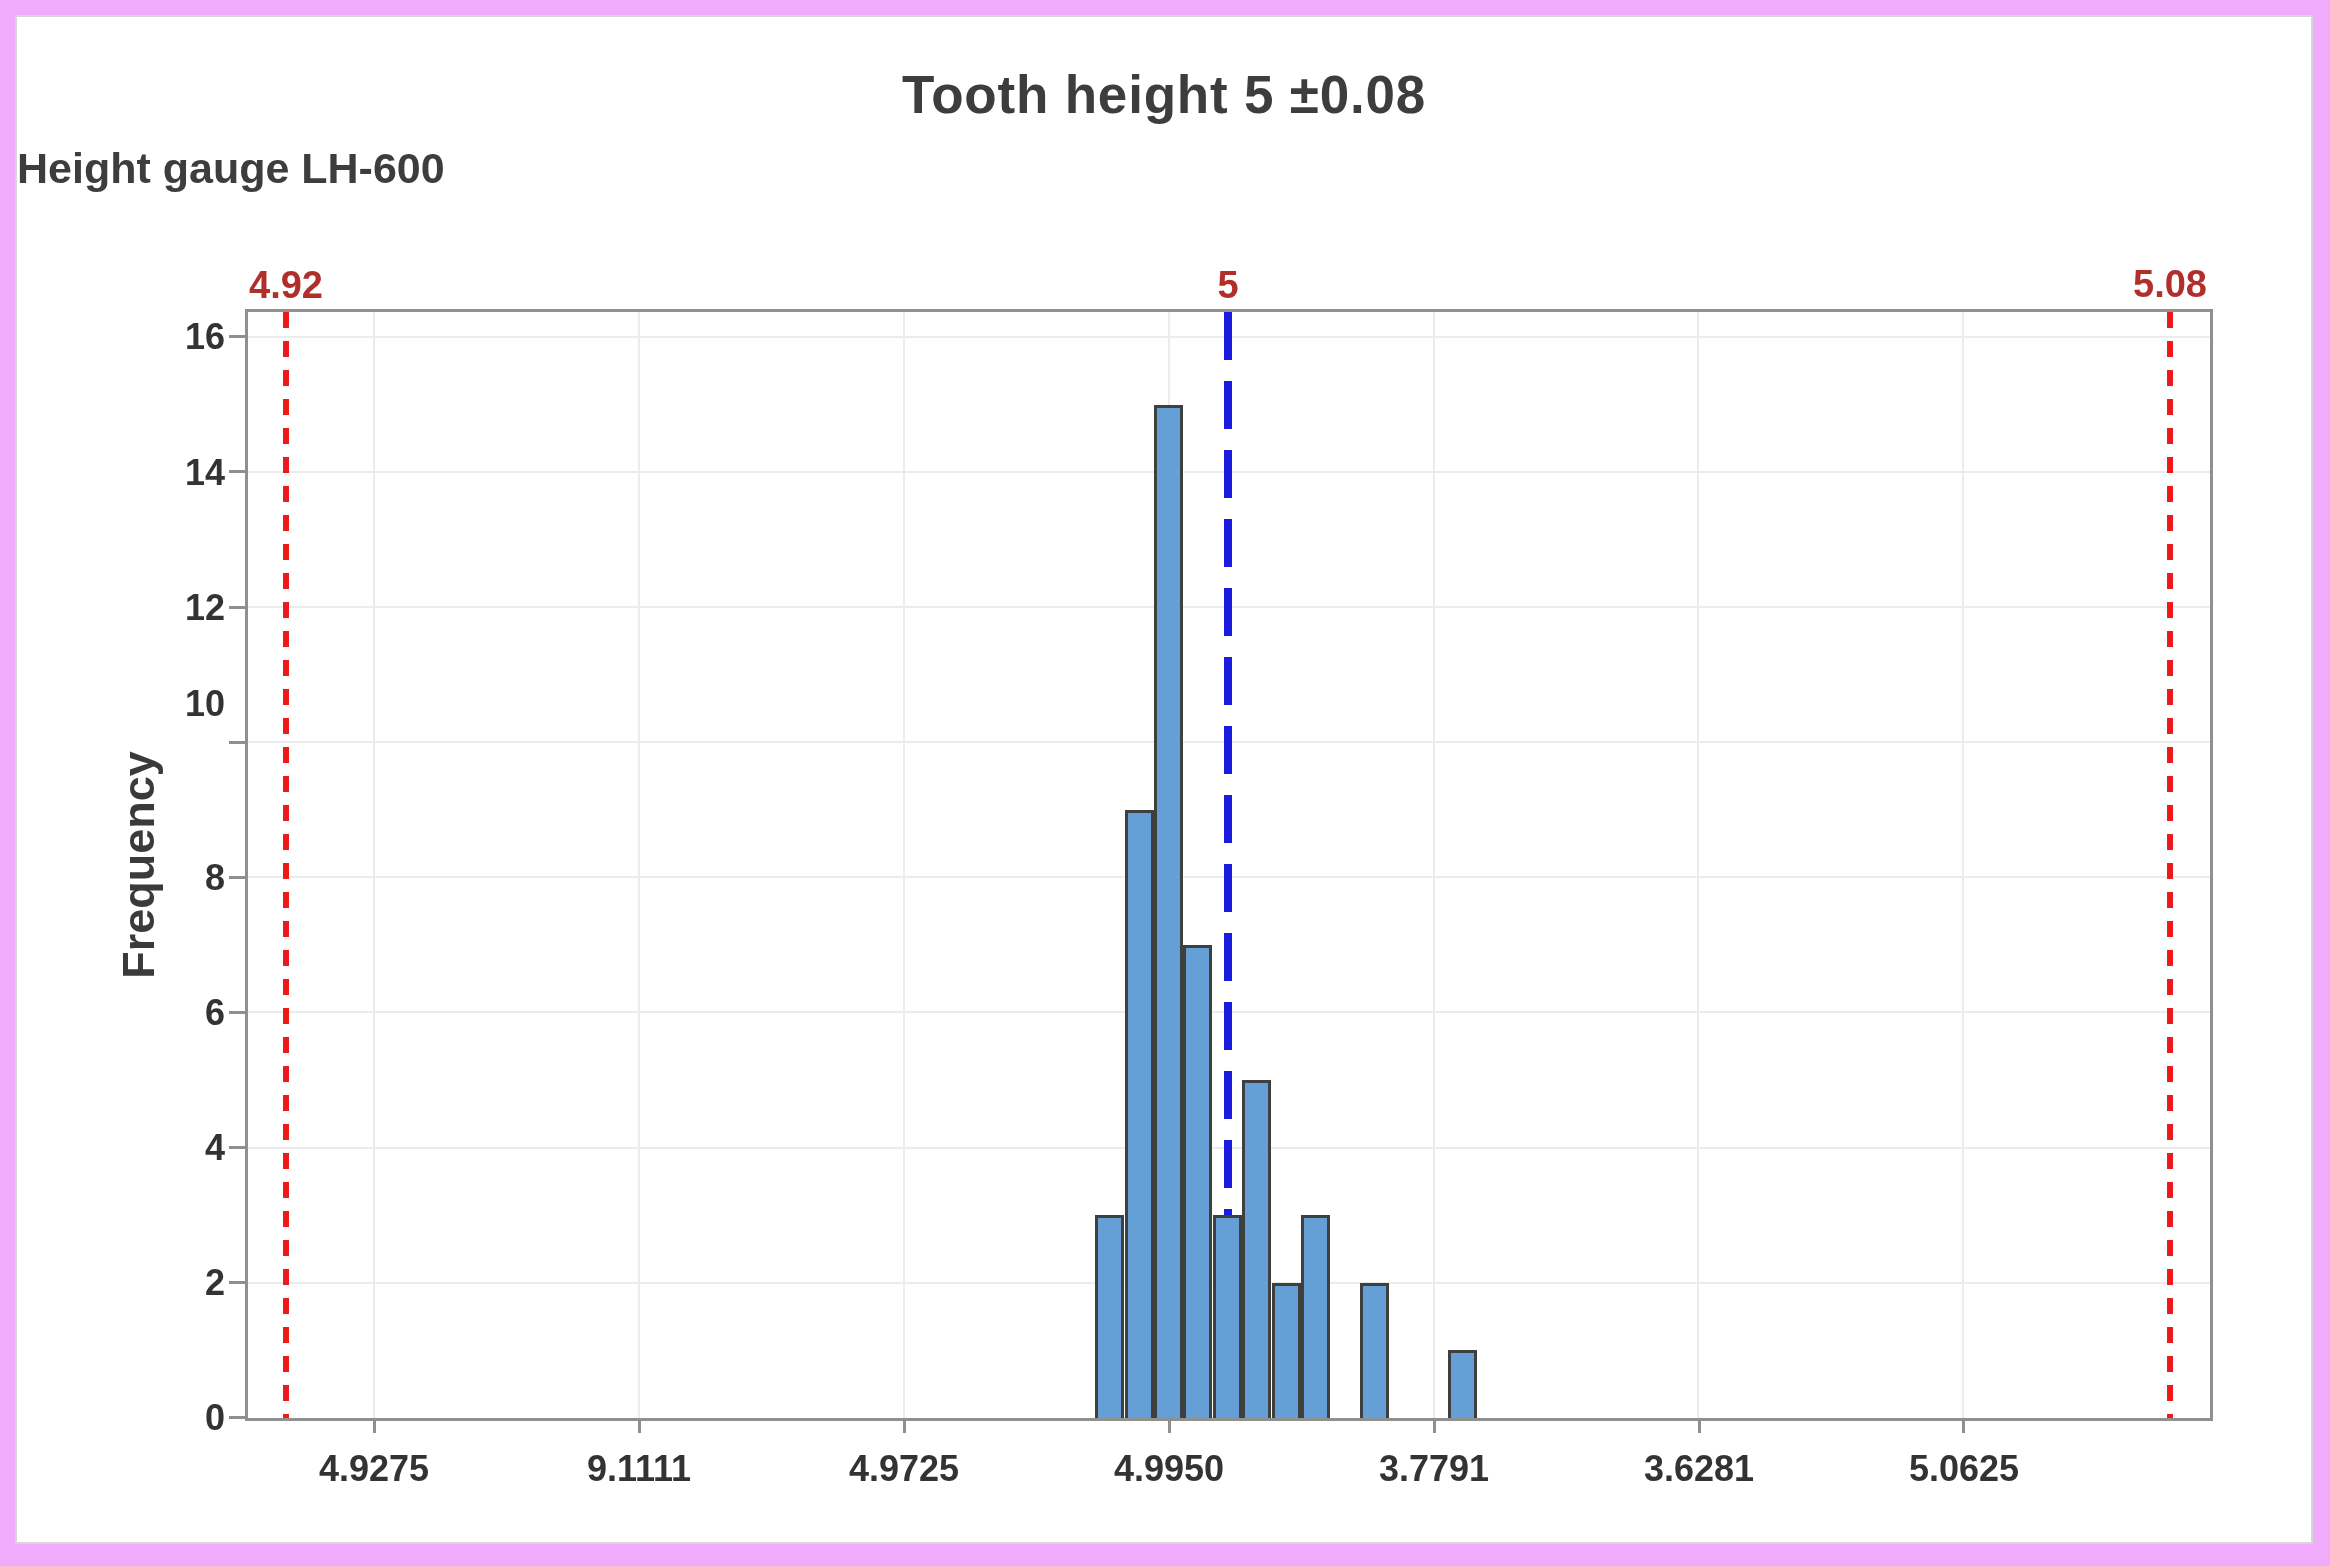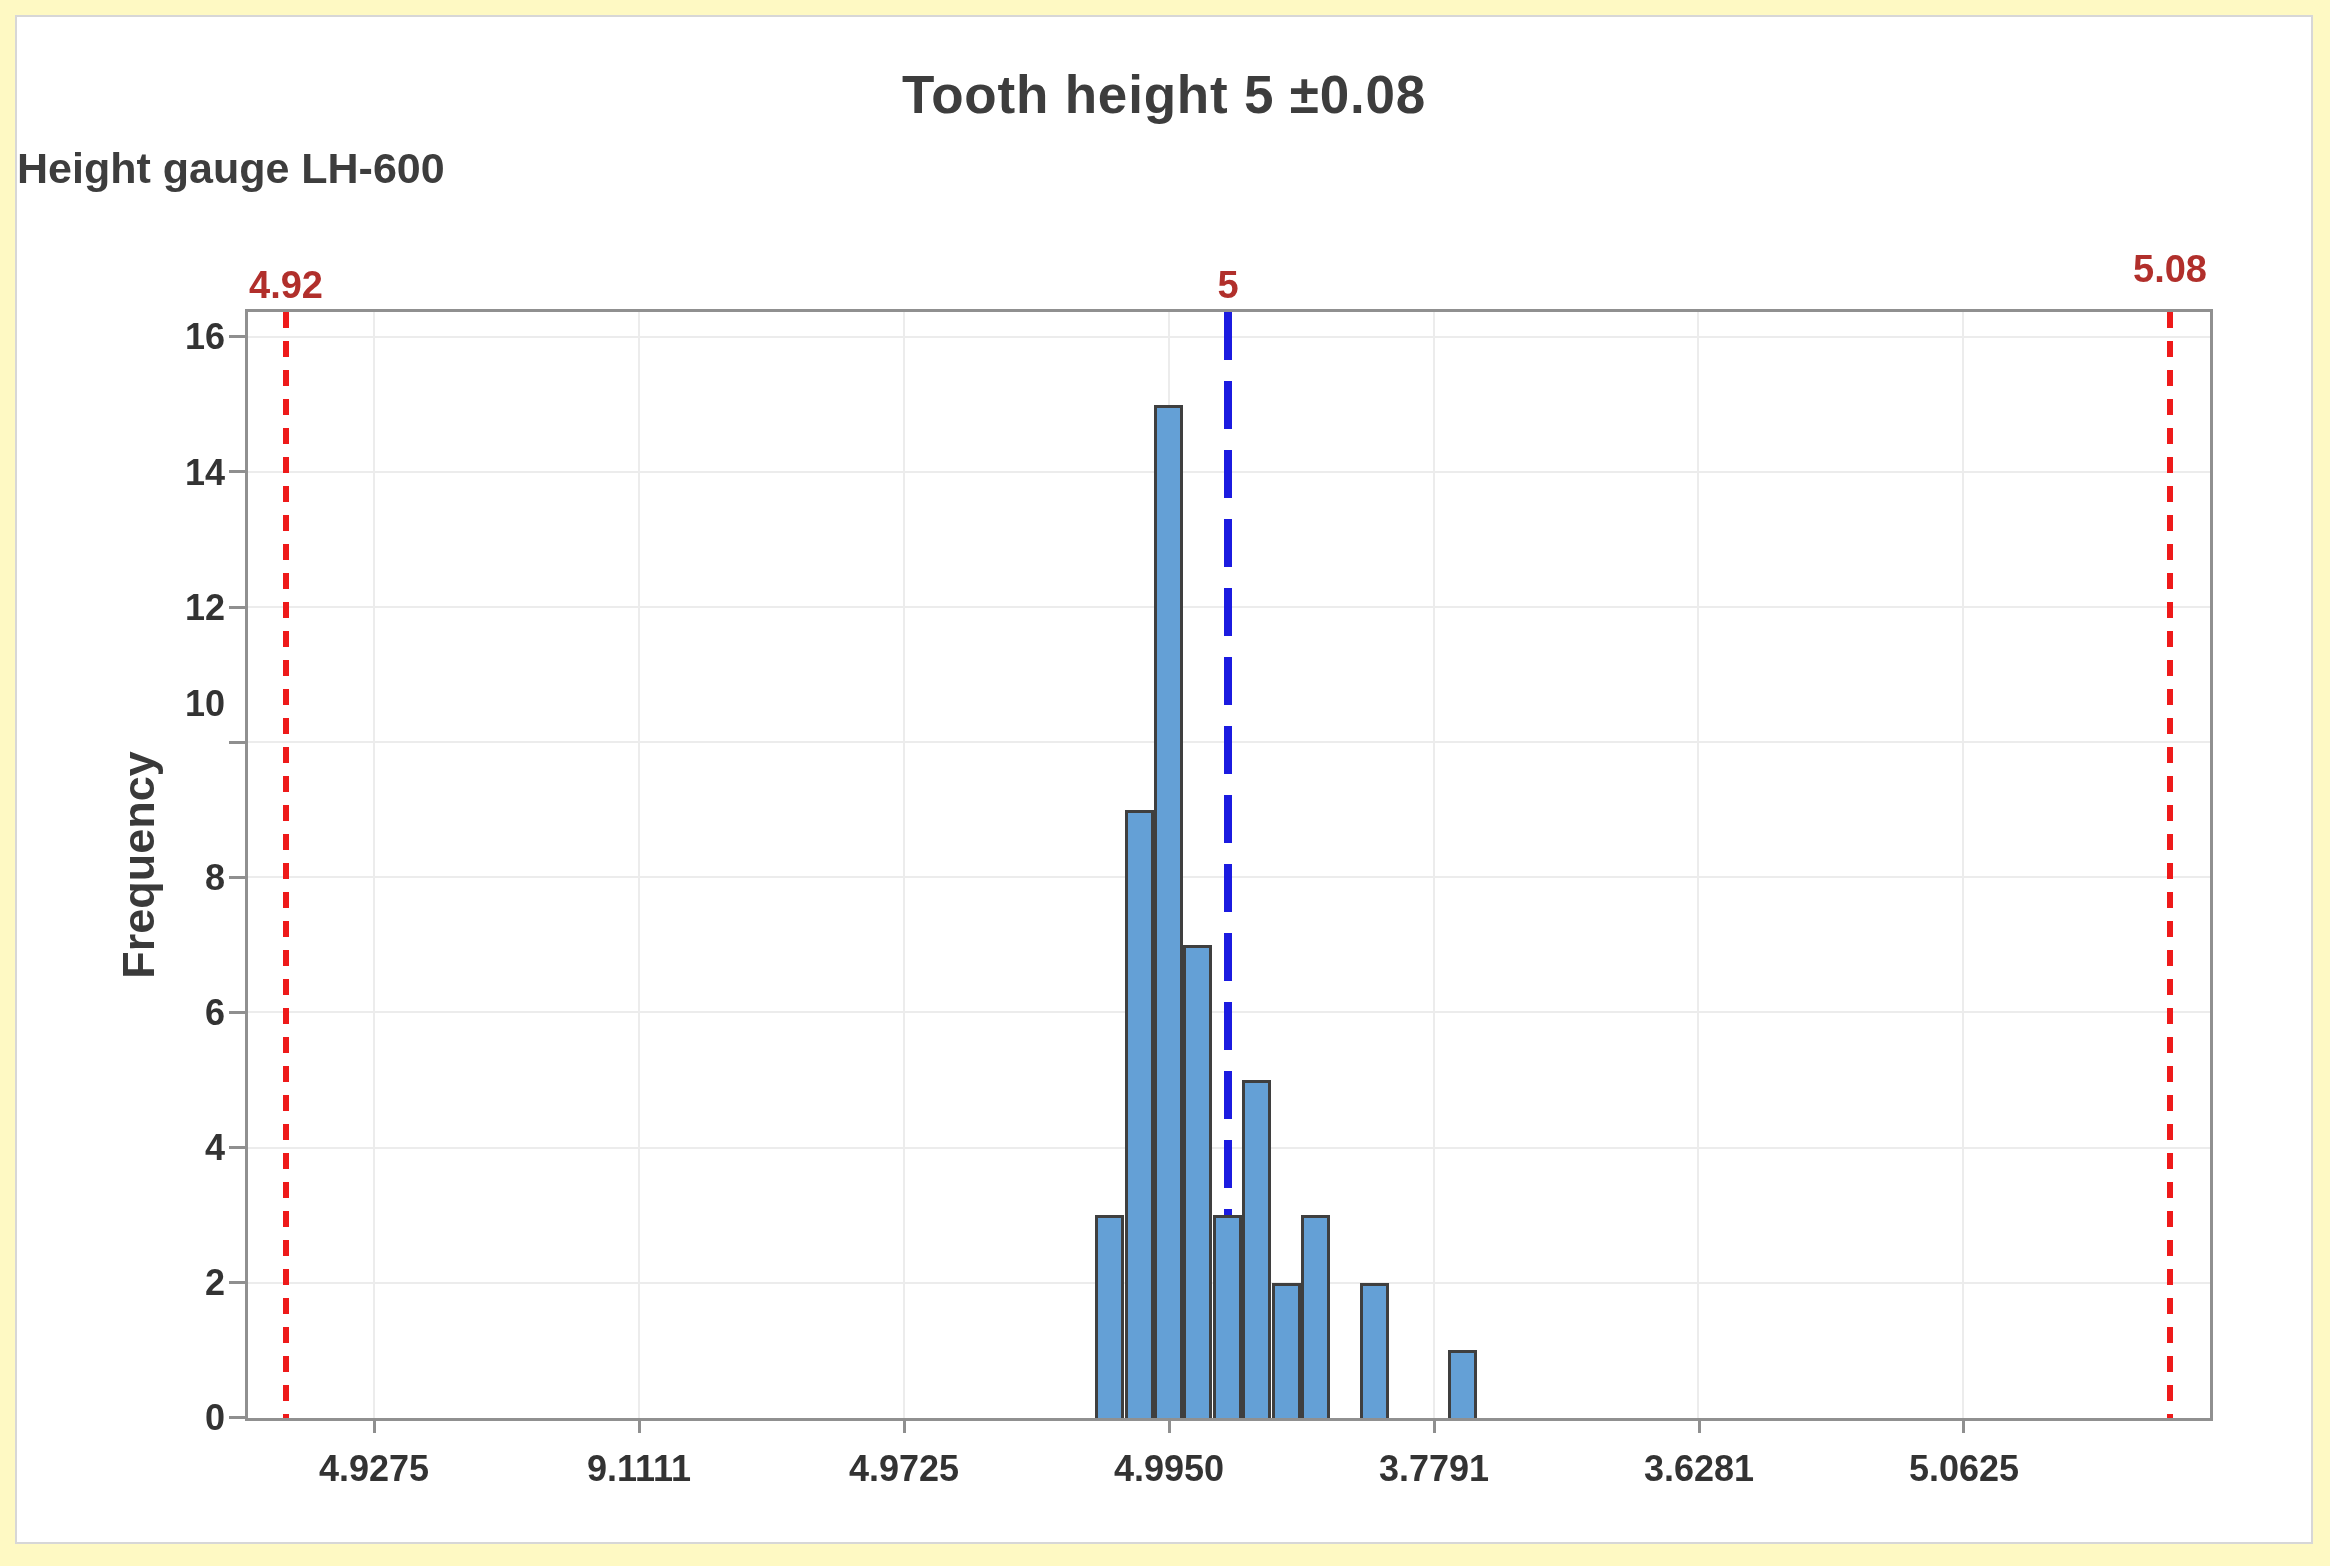--- a/index.html
+++ b/index.html
@@ -1,18 +1,18 @@
 <!DOCTYPE html>
 <html style="font-size:12px"><head>
 <meta charset="utf-8">
 <style>
   html, body { margin: 0; padding: 0; background: #ffffff; }
   .canvas {
     position: relative; width: 2330px; height: 1567px;
-    background: #fef9c3; overflow: hidden;
+    background: #f0abfc; overflow: hidden;
     font-family: "Liberation Sans", sans-serif;
   }
   .figure {
     position: absolute; left: 15px; top: 15px; width: 2298px; height: 1529px;
     box-sizing: border-box; border: 2.3px solid #d7d7d7; background: #ffffff;
   }
   .chart-title {
     position: absolute; left: 0; top: 47px; width: 100%;
     text-align: center; font-size: 53px; font-weight: 700; color: #3d3d3d;
     letter-spacing: 0.8px;
@@ -120,16 +120,16 @@
       <div class="xtick" style="left: 1151px; top: 1401px; background: rgb(143, 143, 143);"></div>
       <div class="xtick-label" style="left: 1152px; top: 1431px; text-align: right;">4.9950</div>
       <div class="xtick" style="left: 1416px; top: 1401px; background: rgb(143, 143, 143);"></div>
       <div class="xtick-label" style="left: 1417px; top: 1431px;">3.7791</div>
       <div class="xtick" style="left: 1681px; top: 1401px; background: rgb(143, 143, 143);"></div>
       <div class="xtick-label" style="left: 1682px; top: 1431px;">3.6281</div>
       <div class="xtick" style="left: 1945px; top: 1401px; background: rgb(143, 143, 143);"></div>
       <div class="xtick-label" style="left: 1947px; top: 1431px;">5.0625</div>
       <div class="ref-label" style="left: 269px; top: 247px; color: rgb(177, 47, 43); text-align: right;">4.92</div>
       <div class="ref-label" style="left: 1211px; top: 247px; color: rgb(177, 47, 43);">5</div>
-      <div class="ref-label" style="left: 2153px; top: 231px; color: rgb(177, 47, 43);">5.08</div>
+      <div class="ref-label" style="left: 2153px; top: 246px; color: rgb(177, 47, 43);">5.08</div>
     </div>
 </div>
 
 
 </body></html>

